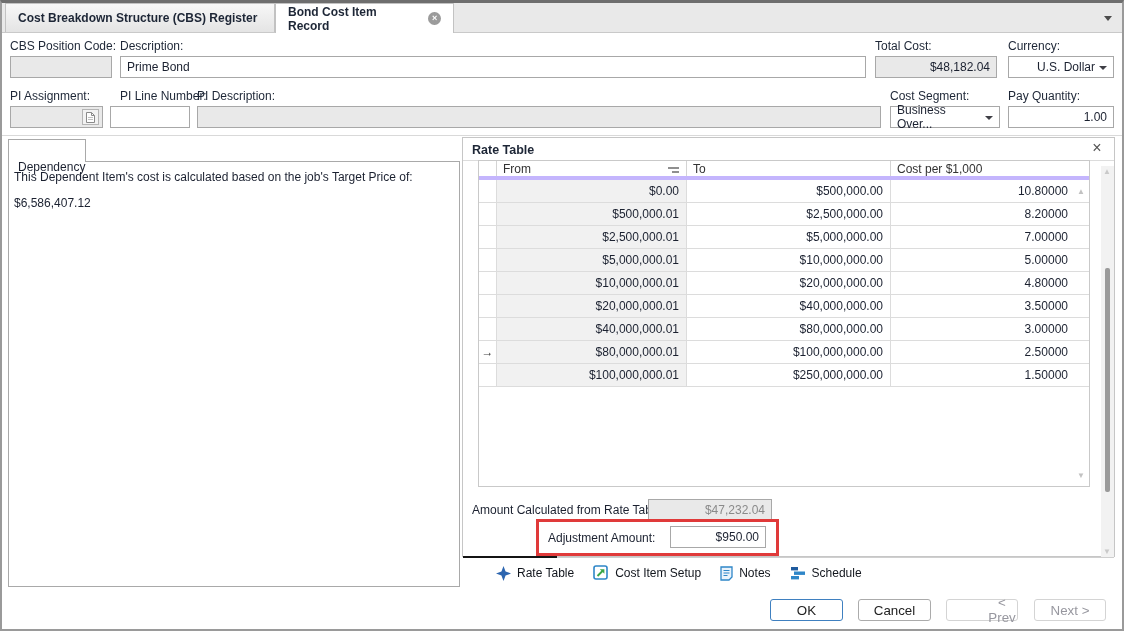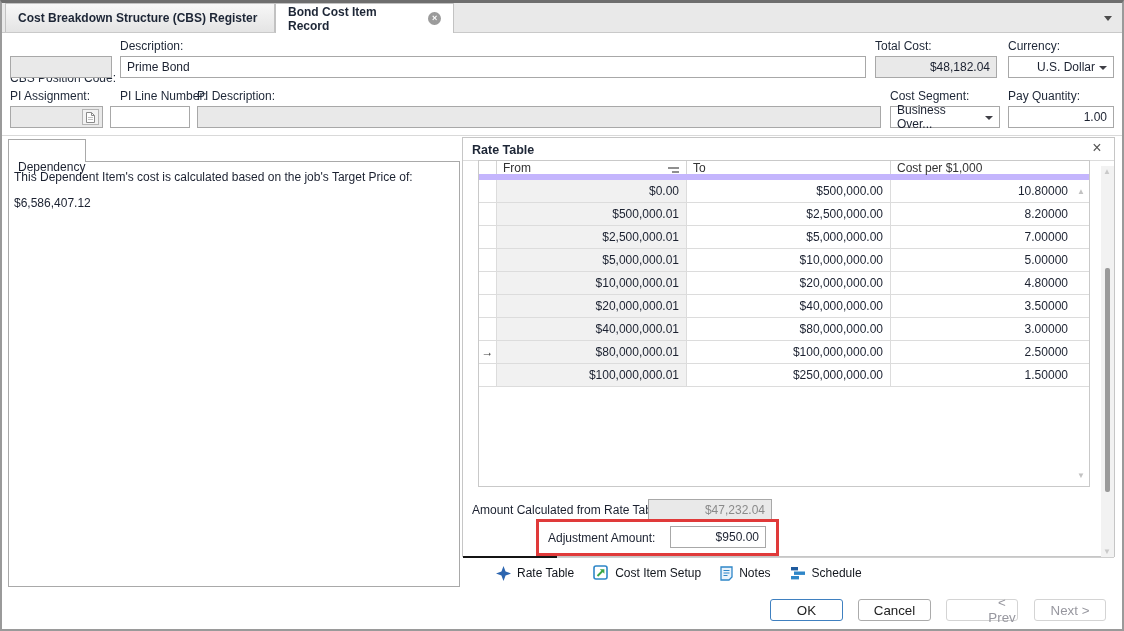--- a/index.html
+++ b/index.html
@@ -36,21 +36,21 @@
   .dep-msg { position:absolute; left:14px; top:170px; width:436px; }
   .dep-price { position:absolute; left:14px; top:196px; }
 
   
   .rate-panel { position:absolute; left:462px; top:137px; width:653px; height:420px; border:1px solid #c6c6c6; background:#fff; }
   .rate-title { position:absolute; left:472px; top:143px; font-weight:bold; color:#1d2636; font-size:12.5px; }
   .rate-close { position:absolute; left:1088px; top:139px; width:18px; height:18px; font-size:16px; color:#555; text-align:center; line-height:18px; cursor:default; }
   .rate-hsep { position:absolute; left:463px; top:160px; width:651px; height:1px; background:#dcdcdc; }
 
   .grid { position:absolute; left:478px; top:160px; width:612px; height:327px; border:1px solid #c9c9c9; background:#fff; overflow:hidden; }
-  .ghead { display:flex; height:19px; background:#fff; border-bottom:6px solid #c4b5fd; color:#333; }
+  .ghead { display:flex; height:19px; background:#fff; border-bottom:4px solid #c4b5fd; color:#333; }
   .ghead .hcell { display:flex; align-items:center; padding-left:6px; border-right:1px solid #d4d4d4; position:relative; }
   .grow { display:flex; height:23px; border-bottom:1px solid #dcdcdc; }
   .gcell { display:flex; align-items:center; justify-content:flex-end; padding-right:7px; border-right:1px solid #dcdcdc; overflow:hidden; white-space:nowrap; }
   .w-gutter { width:18px; } .w-from { width:190px; } .w-to { width:204px; } .w-cost { width:184px; }
   .gcell.gutter { justify-content:center; padding-right:0; background:#fff; color:#3c3c3c; }
   .gcell.from { background:#f1f1f1; }
   .sort-icon { position:absolute; right:7px; top:6px; display:flex; flex-direction:column; gap:2px; align-items:flex-end; }
   .sort-icon i { display:block; height:2px; background:#8f8f8f; }
   .gscroll-arrow { position:absolute; right:4px; font-size:8px; color:#c2c2c2; }
 
@@ -87,21 +87,21 @@
     <div class="doc-tab inactive">
       <span>Cost Breakdown Structure (CBS) Register</span>
     </div>
     <div class="doc-tab active">
       <span>Bond Cost Item Record</span>
       <span class="tab-close-circle">×</span>
     </div>
     <div class="tab-overflow"></div>
   </div>
 
-  <div class="lbl" style="left:10px; top:39px;margin-top:32px;">CBS Position Code:</div>
+  <div class="lbl" style="left:10px; top:39px;">CBS Position Code:</div>
   <div class="lbl" style="left:120px; top:39px;">Description:</div>
   <div class="lbl" style="left:875px; top:39px;">Total Cost:</div>
   <div class="lbl" style="left:1008px; top:39px;">Currency:</div>
 
   <div class="fld readonly" style="left: 10px; top: 56px; width: 102px; background: rgb(233, 233, 233);"></div>
   <div class="fld" style="left:120px; top:56px; width:746px;">Prime Bond</div>
   <div class="fld readonly money" style="left: 875px; top: 56px; width: 122px; background: rgb(233, 233, 233);">$48,182.04</div>
   <div class="dd" style="left:1008px; top:56px; width:106px;justify-content:flex-end;">
     <span>U.S. Dollar</span>
     <span class="caret"></span>

